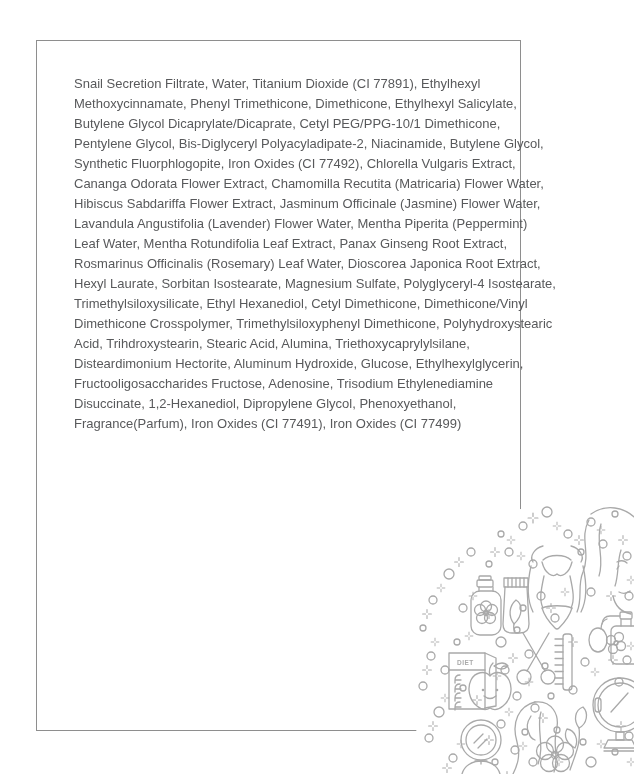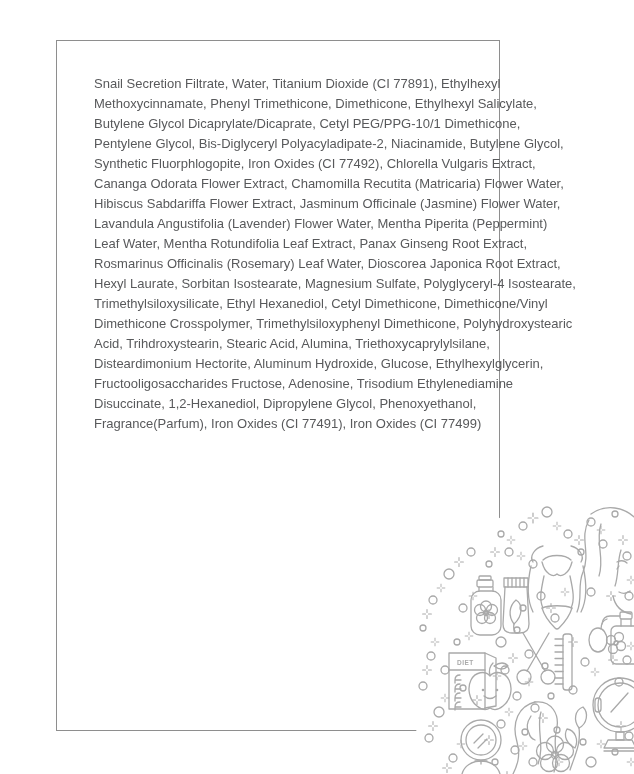--- a/index.html
+++ b/index.html
@@ -5,23 +5,23 @@
   html, body { margin: 0; padding: 0; background: var(--page-background, #fff); }
   .stage {
     position: relative;
     width: 634px;
     height: 774px;
     overflow: hidden;
     background: var(--page-background, #fff);
   }
   .ingredients-box {
     position: absolute;
-    left: 56px;
+    left: 36px;
     top: 40px;
-    width: 444px;
+    width: 485px;
     height: 691px;
     border: 1px solid var(--panel-border, #8E8E8E);
     background: #fff;
     box-sizing: border-box;
   }
   .ingredients-text {
     position: absolute;
     left: 37px;
     top: 33px;
     width: 482px;

